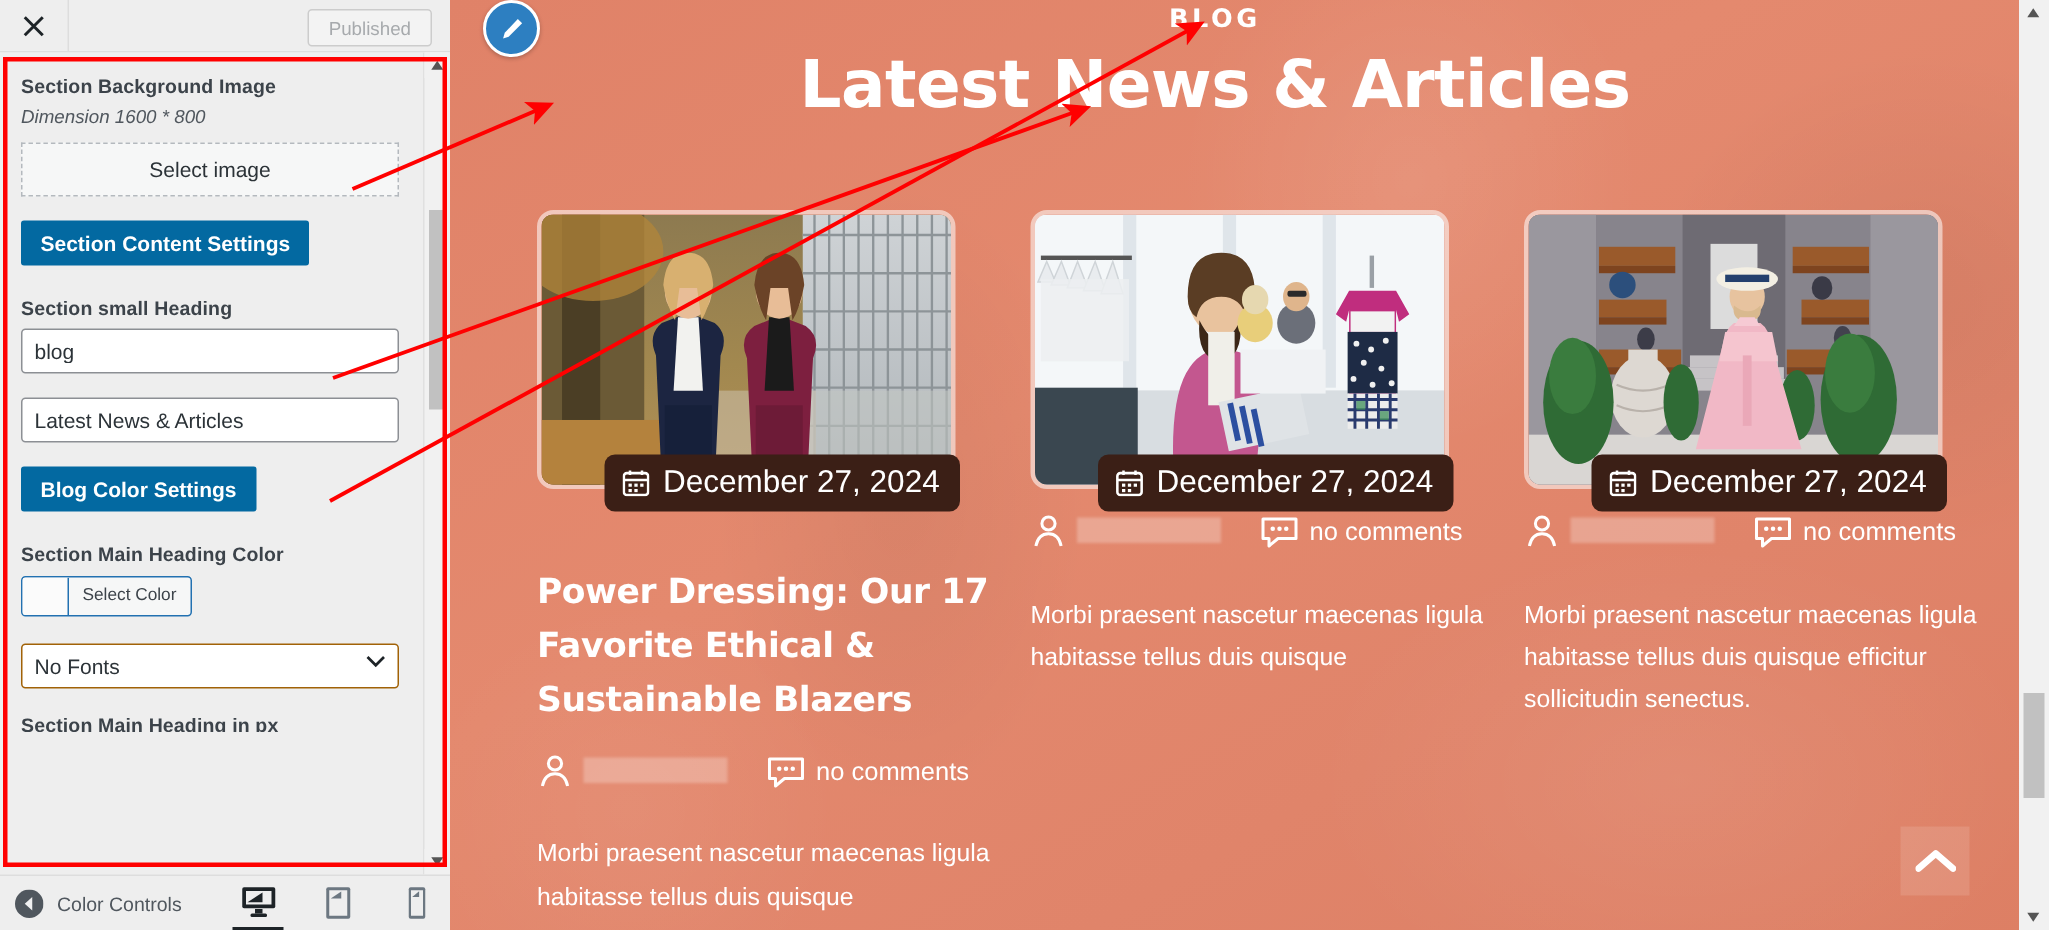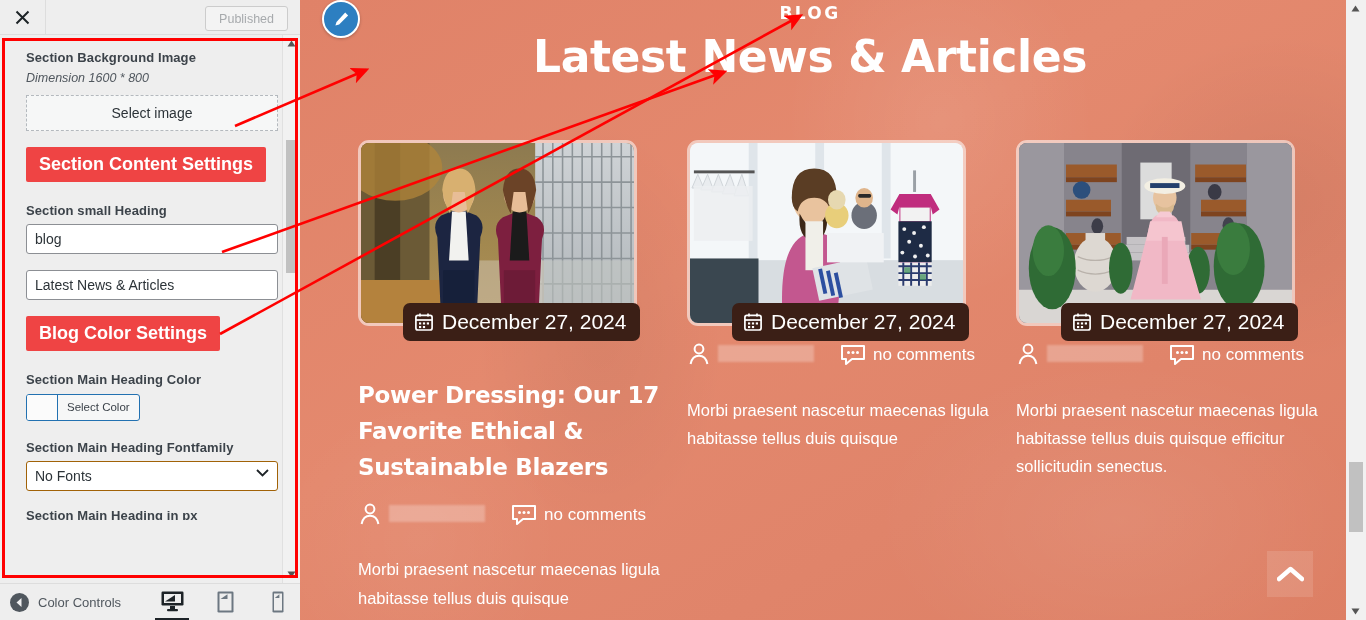--- a/index.html
+++ b/index.html
@@ -28,43 +28,43 @@
   }
   .close-btn svg{display:block;}
   .published-btn{
     position:absolute;right:12px;top:6px;height:23px;
     padding:0 13px;display:flex;align-items:center;
     border:1px solid #ccc;border-radius:3px;background:#f3f3f3;
     color:#a7aaad;font-size:12.5px;
   }
 
   .cz-panel{
-    position:absolute;left:12px;top:35px;width:329px;height:548px;
+    position:absolute;left:0;top:35px;width:329px;height:548px;
     background:#eeeeee;overflow:hidden;
   }
   .cz-content{
     position:absolute;left:0;top:0;width:282px;height:548px;
     padding:14px 16px 0 14px;box-sizing:border-box;
   }
   .fld-label{
     font-size:13px;font-weight:bold;color:#3c434a;
     margin:0 0 4px 0;line-height:1.4;letter-spacing:.1px;
   }
   .fld-desc{
     font-size:12.5px;font-style:italic;color:#50575e;
     margin:0 0 10px 0;
   }
   .select-image{
     border:1px dashed #b4b9be;background:#f6f7f7;
     height:34px;display:flex;align-items:center;justify-content:center;
     font-size:14px;color:#2c3338;margin-bottom:16px;cursor:pointer;
   }
   .blue-btn{
-    display:inline-block;background:#ef4444;color:#fff;
-    font-size:18px;font-weight:bold;padding:7px 13px;
+    display:inline-block;background:#0369a1;color:#fff;
+    font-size:14px;font-weight:bold;padding:7px 13px;
     border:none;border-radius:2px;margin-bottom:20px;cursor:pointer;
   }
   .txt-input{
     width:100%;height:30px;box-sizing:border-box;
     border:1px solid #8c8f94;border-radius:3px;background:#fff;
     padding:0 8px;font-size:14px;color:#2c3338;
     font-family:"Liberation Sans",sans-serif;margin-bottom:16px;
     outline:none;
   }
   .color-picker{
@@ -245,21 +245,20 @@
         <input class="txt-input" value="Latest News &amp; Articles" style="">
 
         <button class="blue-btn">Blog Color Settings</button>
 
         <div class="fld-label">Section Main Heading Color</div>
         <div class="color-picker">
           <div class="color-swatch"></div>
           <div class="color-text">Select Color</div>
         </div>
 
-        <div class="fld-label">Section Main Heading Fontfamily</div>
         <div class="sel-wrap">
           <div class="sel-input">
             <span>No Fonts</span>
           </div>
           <svg class="sel-chev" width="13" height="8" viewBox="0 0 13 8">
             <path d="M1 1 L6.5 6.5 L12 1" stroke="#1d2327" stroke-width="1.8" fill="none"></path>
           </svg>
         </div>
 
         <div class="fld-label cut">Section Main Heading in px</div>

